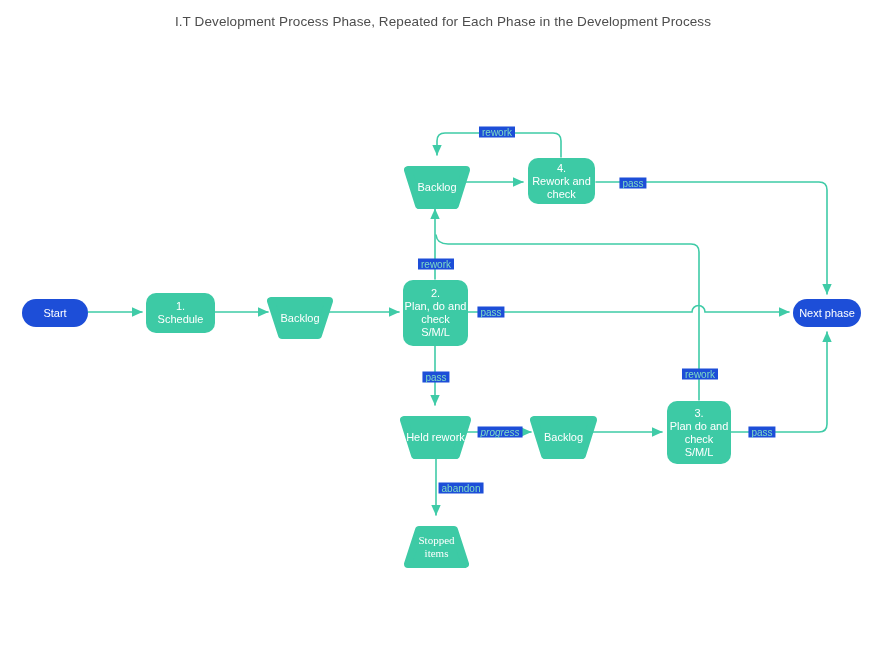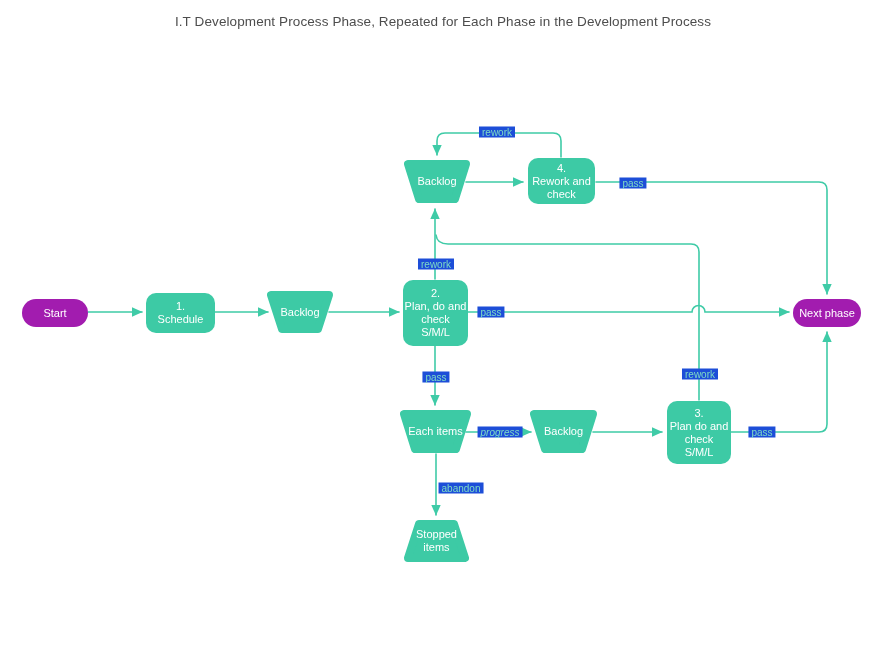--- a/index.html
+++ b/index.html
@@ -20,22 +20,22 @@
   svg.connectors { position: absolute; left: 0; top: 0; }
 
   .node { position: absolute; }
   .node .txt {
     position: absolute; inset: 0;
     display: flex; align-items: center; justify-content: center;
     text-align: center; color: #ffffff; font-size: 11px; line-height: 13px;
     white-space: pre-line;
   }
   .rect  { background: #3DCAA5; border-radius: 10px; }
-  .pill  { background: #a21caf; border-radius: 999px; }
-  .trap  { background: transparent; }
+  .pill  { background: #1d4ed8; border-radius: 999px; }
+  .trap  { background: transparent; margin-top: 6px; }
   .trap svg.shape { position: absolute; inset: 0; width: 100%; height: 100%; }
   .trap .shape path { fill: #3DCAA5; stroke: #3DCAA5; stroke-width: 8; stroke-linejoin: round; }
 
   .edge-label {
     position: absolute; transform: translate(-50%, -50%);
     background: #1d4ed8; color: #7EDAC4; font-size: 10px;
     padding: 0 3px; white-space: nowrap;
   }
 </style>
 </head>
@@ -106,38 +106,38 @@
   </div>
 
   <div class="node pill" style="left:793px; top:287px; width:68px; height:28px;">
     <div class="txt">Next phase</div>
   </div>
 
   <div class="node trap" style="left:400px; top:398px; width:71px; height:43px;">
     <svg class="shape" viewBox="0 0 71 43" preserveAspectRatio="none">
       <path d="M 4 4 L 67 4 L 56 39 L 15 39 Z"></path>
     </svg>
-    <div class="txt">Each items</div>
+    <div class="txt">Held rework</div>
   </div>
 
   <div class="node trap" style="left:530px; top:398px; width:67px; height:43px;">
     <svg class="shape" viewBox="0 0 67 43" preserveAspectRatio="none">
       <path d="M 4 4 L 63 4 L 52 39 L 15 39 Z"></path>
     </svg>
     <div class="txt">Backlog</div>
   </div>
 
   <div class="node rect" style="left:667px; top:389px; width:64px; height:63px;">
     <div class="txt">3.
 Plan do and
 check
 S/M/L</div>
   </div>
 
-  <div class="node trap" style="left:404px; top:508px; width:65px; height:42px;">
+  <div class="node trap" style="left:404px; top:508px; width:65px; height:42px;font-family:Liberation Serif, serif;">
     <svg class="shape" viewBox="0 0 65 42" preserveAspectRatio="none">
       <path d="M 15 4 L 50 4 L 61 38 L 4 38 Z"></path>
     </svg>
     <div class="txt">Stopped
 items</div>
   </div>
 
   <span class="edge-label" style="left:497px; top:120px;">rework</span>
   <span class="edge-label" style="left:633px; top:171px;">pass</span>
   <span class="edge-label" style="left:436px; top:252px;">rework</span>

